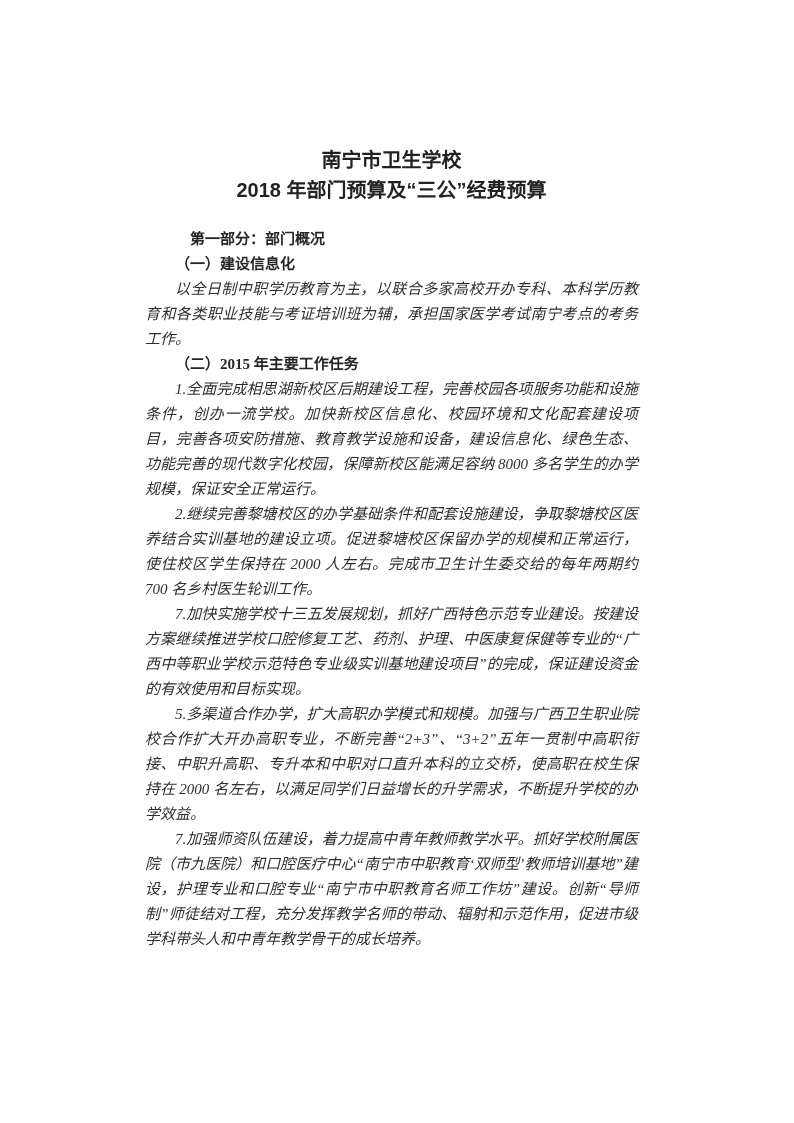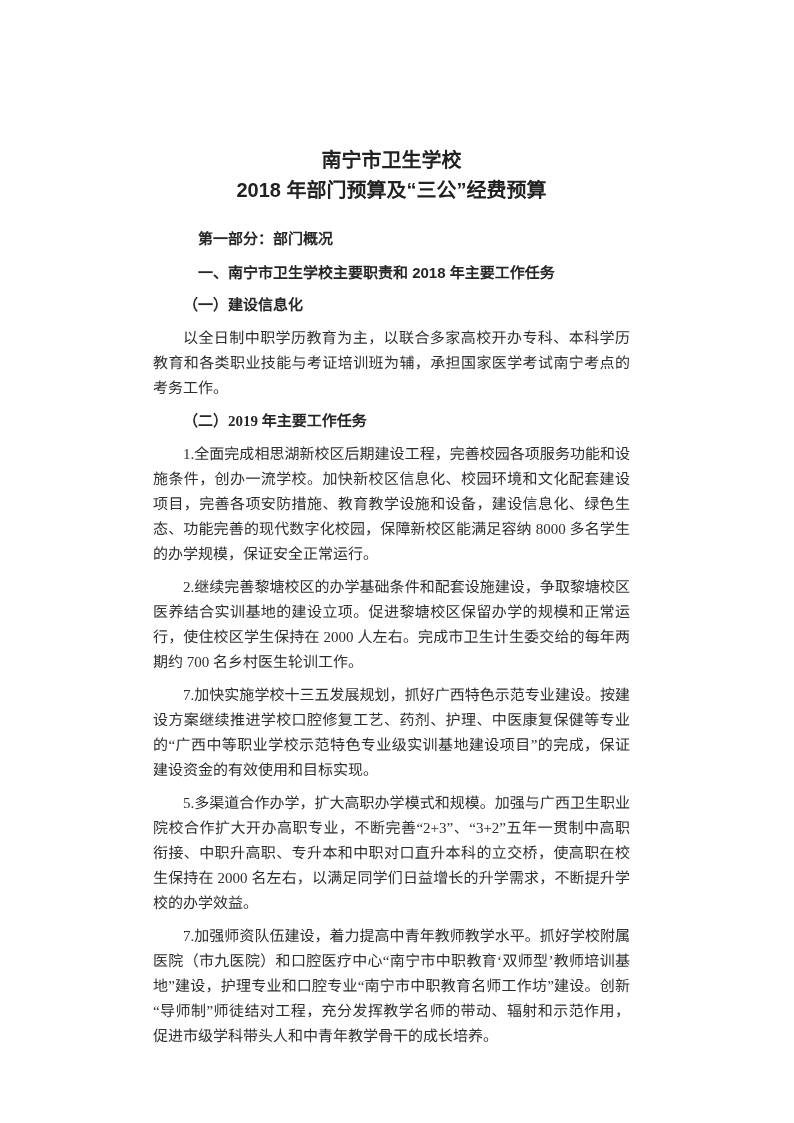--- a/index.html
+++ b/index.html
@@ -28,58 +28,58 @@
   }
   .doc-title .title-line { display: block; }
   .doc-body {
     margin-top: 22px;
     font-family: "Liberation Serif", serif;
     font-size: 15px;
     line-height: 25px;
     color: #2e2e2e;
     text-align: justify;
   }
-  .doc-body p { margin: 8px; }
+  .doc-body p { margin: 0; }
   .part-heading {
     font-family: "Liberation Serif", serif;
     font-weight: bold;
     text-indent: 45px;
     color: #262626;
   }
   .section-heading {
     font-family: "Liberation Sans", sans-serif;
     font-weight: bold;
     text-indent: 45px;
     color: #262626;
   }
   .sub-heading {
     font-weight: bold;
     text-indent: 30px;
     color: #262626;
   }
   .para {
     text-indent: 30px;
+    font-style: italic;
   }
 </style>
 </head>
 <body>
 
 <div class="page">
   <h1 class="doc-title">
     <span class="title-line">南宁市卫生学校</span>
     <span class="title-line">2018 年部门预算及“三公”经费预算</span>
   </h1>
 
   <div class="doc-body">
     <p class="part-heading">第一部分：部门概况</p>
-    <p class="section-heading">一、南宁市卫生学校主要职责和 2018 年主要工作任务</p>
 
     <p class="sub-heading">（一）建设信息化</p>
     <p class="para">以全日制中职学历教育为主，以联合多家高校开办专科、本科学历教育和各类职业技能与考证培训班为辅，承担国家医学考试南宁考点的考务工作。</p>
 
-    <p class="sub-heading">（二）2019 年主要工作任务</p>
+    <p class="sub-heading">（二）2015 年主要工作任务</p>
     <p class="para">1.全面完成相思湖新校区后期建设工程，完善校园各项服务功能和设施条件，创办一流学校。加快新校区信息化、校园环境和文化配套建设项目，完善各项安防措施、教育教学设施和设备，建设信息化、绿色生态、功能完善的现代数字化校园，保障新校区能满足容纳 8000 多名学生的办学规模，保证安全正常运行。</p>
     <p class="para">2.继续完善黎塘校区的办学基础条件和配套设施建设，争取黎塘校区医养结合实训基地的建设立项。促进黎塘校区保留办学的规模和正常运行，使住校区学生保持在 2000 人左右。完成市卫生计生委交给的每年两期约 700 名乡村医生轮训工作。</p>
     <p class="para">7.加快实施学校十三五发展规划，抓好广西特色示范专业建设。按建设方案继续推进学校口腔修复工艺、药剂、护理、中医康复保健等专业的“广西中等职业学校示范特色专业级实训基地建设项目”的完成，保证建设资金的有效使用和目标实现。</p>
     <p class="para">5.多渠道合作办学，扩大高职办学模式和规模。加强与广西卫生职业院校合作扩大开办高职专业，不断完善“2+3”、“3+2”五年一贯制中高职衔接、中职升高职、专升本和中职对口直升本科的立交桥，使高职在校生保持在 2000 名左右，以满足同学们日益增长的升学需求，不断提升学校的办学效益。</p>
     <p class="para">7.加强师资队伍建设，着力提高中青年教师教学水平。抓好学校附属医院（市九医院）和口腔医疗中心“南宁市中职教育‘双师型’教师培训基地”建设，护理专业和口腔专业“南宁市中职教育名师工作坊”建设。创新“导师制”师徒结对工程，充分发挥教学名师的带动、辐射和示范作用，促进市级学科带头人和中青年教学骨干的成长培养。</p>
   </div>
 </div>
 
 </body></html>

